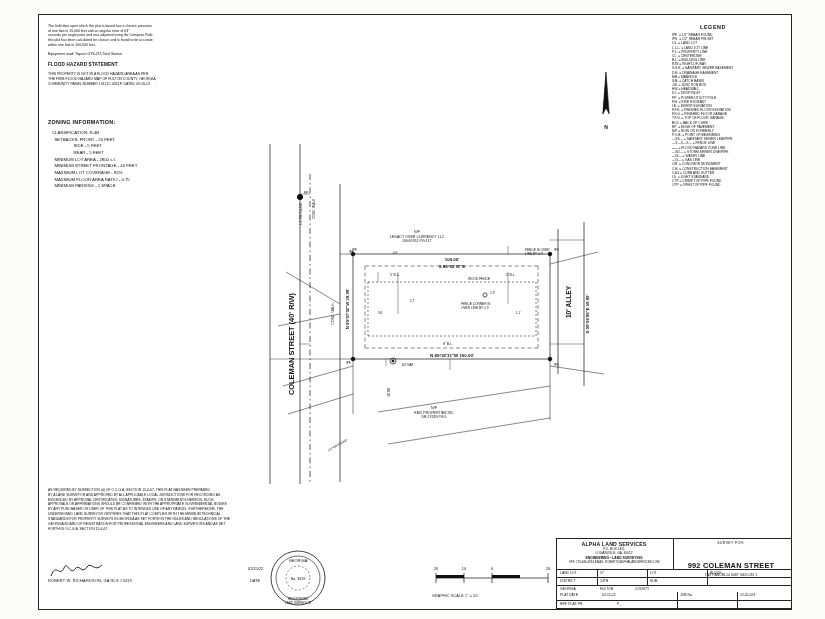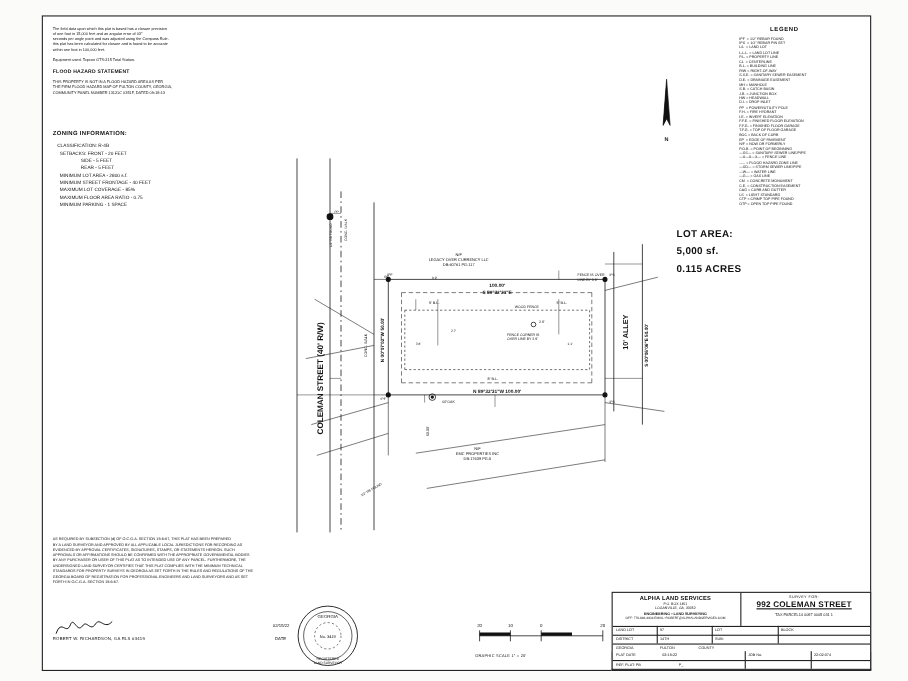--- a/index.html
+++ b/index.html
@@ -61,21 +61,21 @@
   #titleblock{position:absolute;left:556px;top:538px;width:234px;height:70px;border:1px solid #222;background:#fff;}
   .tb-row{position:absolute;left:0;width:234px;border-top:1px solid #222;}
   .tb-cell{position:absolute;font-size:3.4px;}
   #tb-company{position:absolute;left:2px;top:2px;width:110px;text-align:center;}
   #tb-company .c1{font-size:5.2px;font-weight:bold;letter-spacing:0.2px;}
   #tb-company .c2{font-size:3.2px;line-height:1.35;}
   #tb-company .c3{font-size:3.4px;font-weight:bold;}
   #tb-company .c4{font-size:2.9px;}
   #tb-survey{position:absolute;left:116px;top:2px;width:116px;text-align:center;}
   #tb-survey .s1{font-size:3.4px;letter-spacing:0.4px;}
-  #tb-survey .s2{font-size:7.4px;font-weight:bold;letter-spacing:0.2px;margin-top:0;text-decoration:underline;}
+  #tb-survey .s2{font-size:7.4px;font-weight:bold;letter-spacing:0.2px;margin-top:16px;}
   #tb-survey .s3{font-size:3.5px;margin-top:3px;}
   .vline{position:absolute;width:0;border-left:1px solid #222;}
 </style>
 </head>
 <body>
 
 <div id="sheet">
   <div class="border-outer"></div>
 
   <div class="txt" id="closure-note">The field data upon which this plat is based has a closure precision
@@ -140,25 +140,20 @@
 OTP = OPEN TOP PIPE FOUND</div>
 
   <div id="north">
     <svg width="28" height="52" viewBox="0 0 28 52">
       <polygon points="14,2 17.2,44 14,38 10.8,44" fill="#111" stroke="#111" stroke-width="0.6"></polygon>
       <polygon points="14,2 14,38 10.8,44" fill="#111"></polygon>
     </svg>
   </div>
   <div id="north-label">N</div>
 
-  <div id="lotarea">
-    <div>LOT AREA:</div>
-    <div>5,000 sf.</div>
-    <div>0.115 ACRES</div>
-  </div>
 
   <div id="draw">
     <svg width="752" height="594" viewBox="0 0 752 594">
       <g stroke="#111" fill="none" stroke-width="0.7">
 
         <line x1="232" y1="130" x2="232" y2="470"></line>
         <line x1="262" y1="130" x2="262" y2="470"></line>
         <line x1="272" y1="160" x2="272" y2="470" stroke-dasharray="6 3 1.5 3"></line>
         <line x1="302" y1="170" x2="302" y2="468"></line>
 

